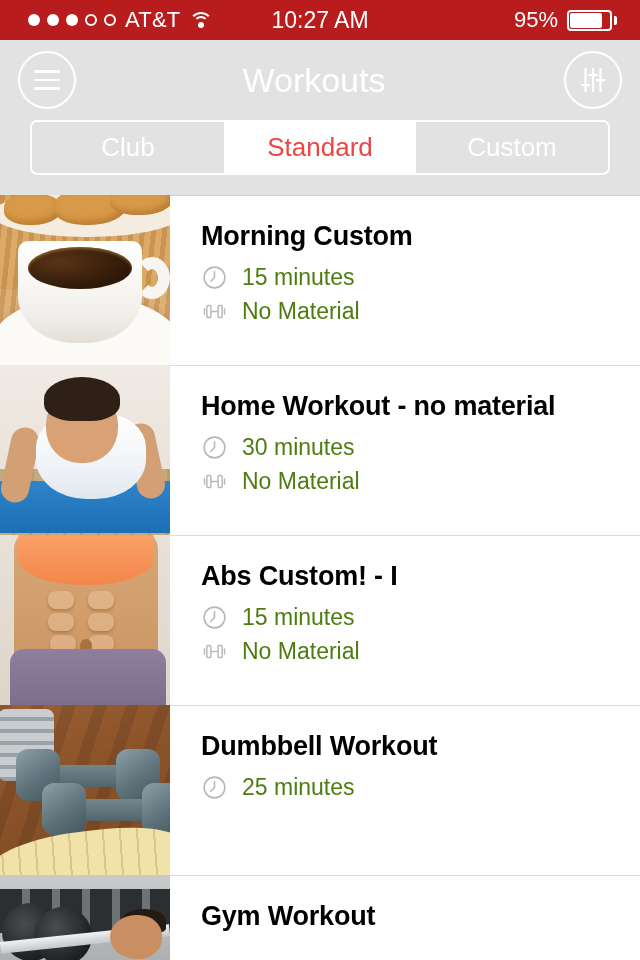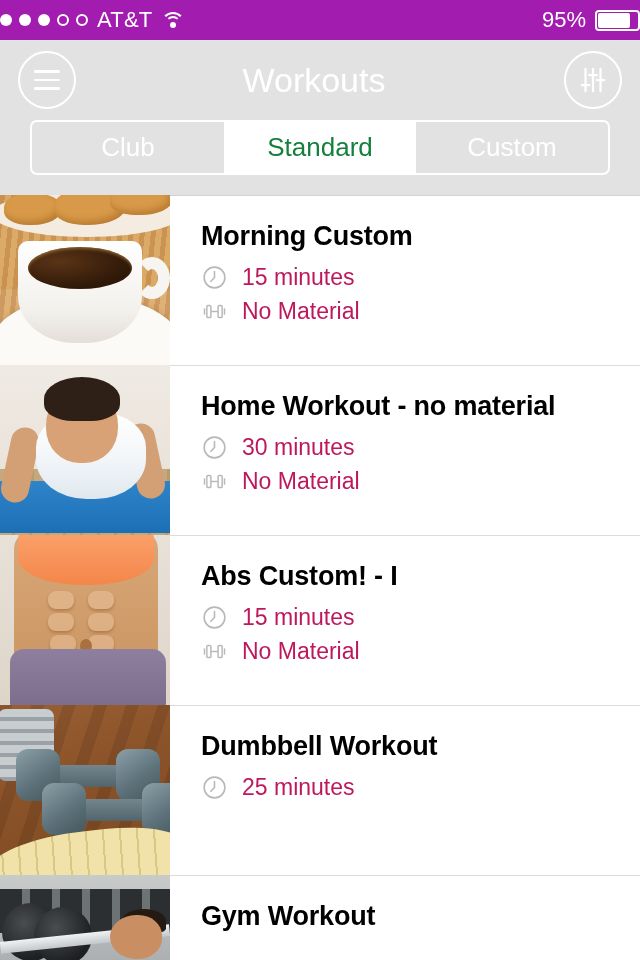--- a/index.html
+++ b/index.html
@@ -6,23 +6,23 @@
   html, body {
     width:640px; height:960px;
     font-family:"Liberation Sans", sans-serif;
     background:#ffffff;
     overflow:hidden;
   }
   #app { position:relative; width:640px; height:960px; overflow:hidden; }
 
   
   .statusbar {
-    height:40px; background:#a21caf;
+    height:40px; background:#b91c1c;
     display:flex; align-items:center;
-    padding:0 0; position:relative;
+    padding:0 28px; position:relative;
   }
   .sb-left { display:flex; align-items:center; gap:9px; }
   .dots { display:flex; align-items:center; gap:7px; }
   .dot { width:12px; height:12px; border-radius:50%; }
   .dot.on  { background:#ffffff; }
   .dot.off { background:transparent; border:2px solid #ffffff; }
   .carrier { color:#ffffff; font-size:22px; letter-spacing:.2px; }
   .wifi { width:24px; height:18px; position:relative; }
   .wifi i {
     position:absolute; left:50%; transform:translateX(-50%);
@@ -79,21 +79,21 @@
   
   .seg-wrap { background:#e2e2e2; padding:0 30px 20px; }
   .segmented {
     display:flex; height:55px;
     border:2px solid #ffffff; border-radius:7px; overflow:hidden;
   }
   .seg {
     flex:1; display:flex; align-items:center; justify-content:center;
     font-size:26px; color:#ffffff; background:transparent;
   }
-  .seg.selected { background:#ffffff; color:#15803d; }
+  .seg.selected { background:#ffffff; color:#ef4444; }
 
   
   .list { background:#ffffff; }
   .row {
     display:flex; height:170px; position:relative; background:#fff;
   }
   .row .thumb {
     width:170px; min-width:170px; height:170px;
     position:relative; overflow:hidden;
   }
@@ -103,21 +103,21 @@
   .row .body::before {
     content:""; position:absolute; left:0; top:0; right:0; height:1px;
     background:#dcdcdc;
   }
   .row:first-child .body::before { background:#d2d2d2; }
   .r-title {
     font-size:27px; font-weight:bold; color:#000000;
     letter-spacing:-.2px; margin-bottom:12px;
   }
   .meta { display:flex; align-items:center; gap:14px; margin-bottom:7px; }
-  .meta .mtext { font-size:23px; color:#be185d; }
+  .meta .mtext { font-size:23px; color:#4d7c0f; }
   .ic { width:27px; height:27px; display:block; }
 
   
   .ph { position:absolute; inset:0; }
 
   
   .ph-coffee { background:linear-gradient(180deg,#c8924f 0%,#d9a865 28%,#cf9c58 55%,#e8d7bd 56%,#efe3cf 100%); }
   .ph-coffee .mat {
     position:absolute; inset:0;
     background:repeating-linear-gradient(96deg,#c89050 0px,#c89050 5px,#dcab68 5px,#dcab68 11px);
@@ -288,20 +288,21 @@
         <span class="dot off"></span>
           <span class="dot off"></span>
       </div>
       <span class="carrier">AT&amp;T</span>
       <span class="wifi">
           <i></i>
           <i></i>
           <i></i>
         </span>
     </div>
+    <div class="sb-time">10:27 AM</div>
     <div class="sb-right">
       <span class="battery-pct">95%</span>
       <span class="battery">
         <span class="shell"></span>
           <span class="fill"></span>
           <span class="cap"></span>
       </span>
     </div>
   </div>
 

